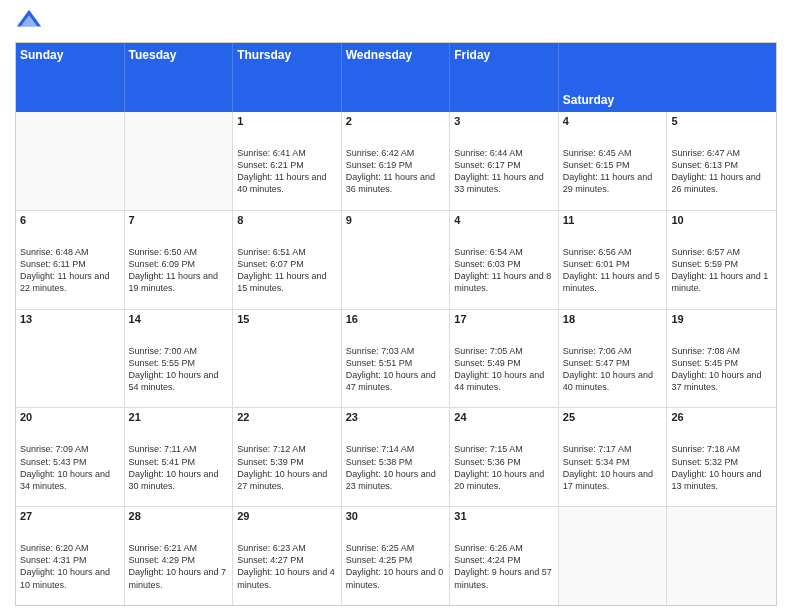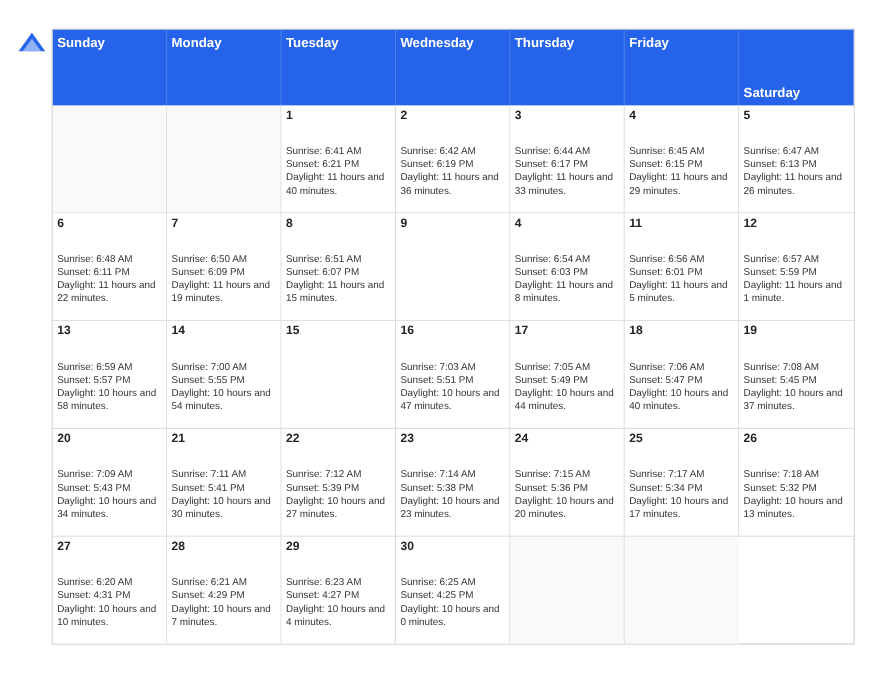--- a/index.html
+++ b/index.html
@@ -6,22 +6,23 @@
     body {
       font-family: Arial, sans-serif;
       background: #fff;
       width: 792px;
       height: 612px;
       overflow: hidden;
     }
     .page {
       width: 792px;
       height: 612px;
-      padding: 26px 15px;
-      display: flex;
+      padding: 6px 15px;
+      display: flex;
+      flex-direction: column;
     }
     .header {
       display: flex;
       justify-content: space-between;
       align-items: flex-start;
       margin-bottom: 8px;
     }
     .logo {
       display: flex;
       align-items: center;
@@ -140,24 +141,23 @@
     </div>
     <div class="title-block">
       <div class="month-title"></div>
       <div class="subtitle"></div>
     </div>
   </div>
 
   <div class="calendar">
     <div class="cal-header">
     <div class="cal-header-cell">Sunday</div>
-        <div class="cal-header-cell">Monday</div>
         <div class="cal-header-cell">Tuesday</div>
+        <div class="cal-header-cell">Thursday</div>
         <div class="cal-header-cell">Wednesday</div>
-        <div class="cal-header-cell">Thursday</div>
         <div class="cal-header-cell">Friday</div>
         <div class="cal-header-cell">Saturday</div>
       </div>
     <div class="cal-body">
     <div class="cal-row">
           <div class="cal-cell empty"></div>
           <div class="cal-cell empty"></div>
           <div class="cal-cell">
             <div class="day-num">1</div>
             <div class="cell-info">Sunrise: 6:41 AM<br>Sunset: 6:21 PM<br>Daylight: 11 hours and 40 minutes.</div>
@@ -197,28 +197,27 @@
           </div>
           <div class="cal-cell">
             <div class="day-num">4</div>
             <div class="cell-info">Sunrise: 6:54 AM<br>Sunset: 6:03 PM<br>Daylight: 11 hours and 8 minutes.</div>
           </div>
           <div class="cal-cell">
             <div class="day-num">11</div>
             <div class="cell-info">Sunrise: 6:56 AM<br>Sunset: 6:01 PM<br>Daylight: 11 hours and 5 minutes.</div>
           </div>
           <div class="cal-cell">
-            <div class="day-num">12</div>
+            <div class="day-num">10</div>
             <div class="cell-info">Sunrise: 6:57 AM<br>Sunset: 5:59 PM<br>Daylight: 11 hours and 1 minute.</div>
           </div>
         </div>
         <div class="cal-row">
           <div class="cal-cell">
             <div class="day-num">13</div>
-            <div class="cell-info">Sunrise: 6:59 AM<br>Sunset: 5:57 PM<br>Daylight: 10 hours and 58 minutes.</div>
           </div>
           <div class="cal-cell">
             <div class="day-num">14</div>
             <div class="cell-info">Sunrise: 7:00 AM<br>Sunset: 5:55 PM<br>Daylight: 10 hours and 54 minutes.</div>
           </div>
           <div class="cal-cell">
             <div class="day-num">15</div>
           </div>
           <div class="cal-cell">
             <div class="day-num">16</div>
@@ -276,19 +275,23 @@
             <div class="day-num">28</div>
             <div class="cell-info">Sunrise: 6:21 AM<br>Sunset: 4:29 PM<br>Daylight: 10 hours and 7 minutes.</div>
           </div>
           <div class="cal-cell">
             <div class="day-num">29</div>
             <div class="cell-info">Sunrise: 6:23 AM<br>Sunset: 4:27 PM<br>Daylight: 10 hours and 4 minutes.</div>
           </div>
           <div class="cal-cell">
             <div class="day-num">30</div>
             <div class="cell-info">Sunrise: 6:25 AM<br>Sunset: 4:25 PM<br>Daylight: 10 hours and 0 minutes.</div>
+          </div>
+          <div class="cal-cell">
+            <div class="day-num">31</div>
+            <div class="cell-info">Sunrise: 6:26 AM<br>Sunset: 4:24 PM<br>Daylight: 9 hours and 57 minutes.</div>
           </div>
           <div class="cal-cell empty"></div>
           <div class="cal-cell empty"></div>
         </div>
       </div>
   </div>
 </div>
 
 </body></html>

